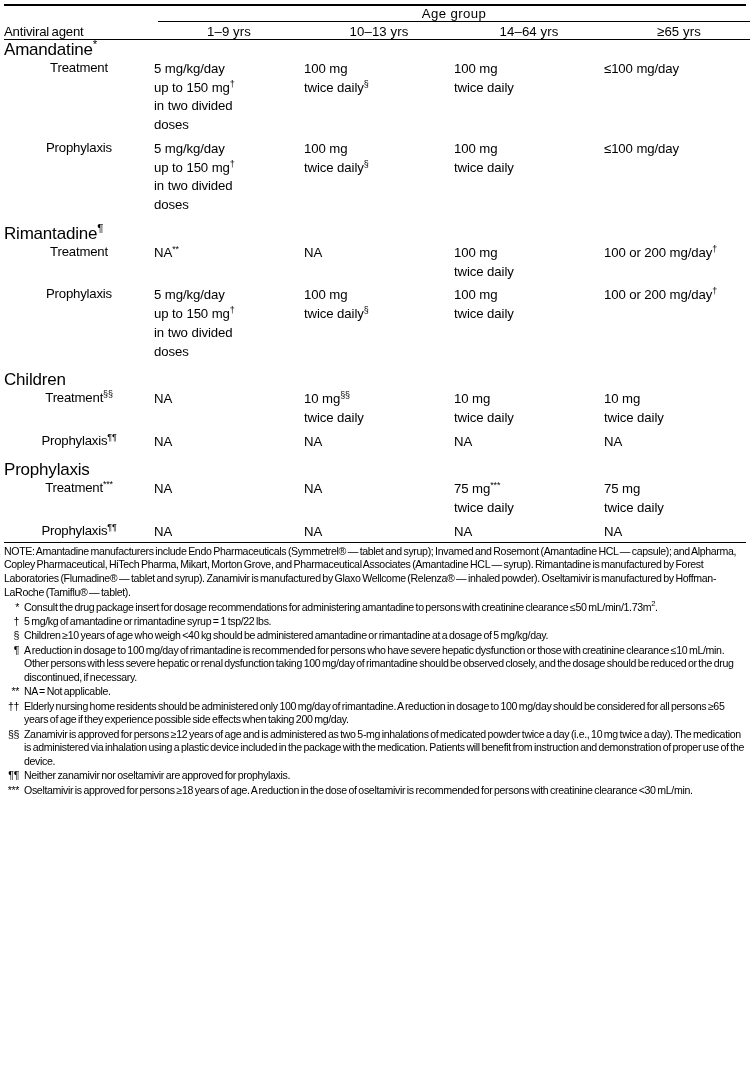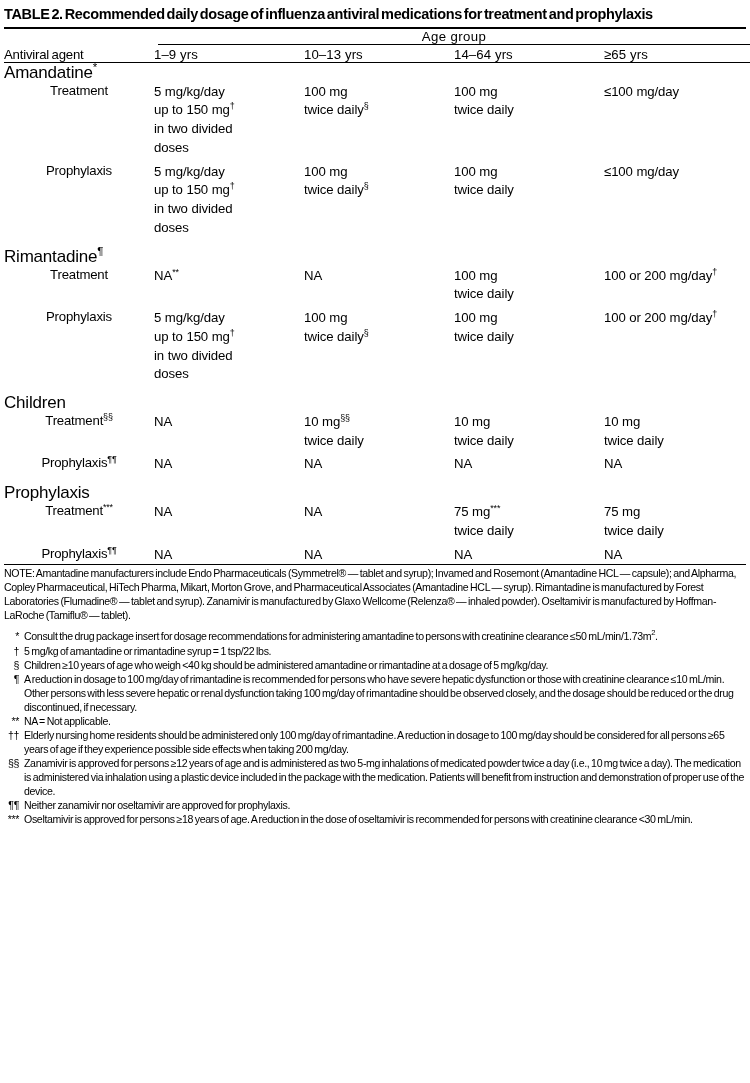--- a/index.html
+++ b/index.html
@@ -74,20 +74,21 @@
     padding-bottom: 1px;
     padding-top: 1px;
   }
   .hdr-left {
     text-align: left;
     letter-spacing: -0.2px;
     word-spacing: -1px;
     margin-top: 12px;
   }
   .hdr-c {
+    text-align: center;
     letter-spacing: 0.1px;
   }
   .drug-name {
     font-size: 17px;
     letter-spacing: -0.2px;
     padding-top: 3px;
   }
   .row-label {
     text-align: center;
     letter-spacing: -0.2px;
@@ -130,30 +131,29 @@
     font-size: 10.6px;
   }
   .note-body {
     flex: 1 1 auto;
   }
   .note-lead {
     font-size: 10.6px;
     line-height: 1.3;
     letter-spacing: -0.35px;
     word-spacing: -0.9px;
-    margin-bottom: 8px;
+    margin-bottom: 1px;
   }
   .nosup { font-size: 0.72em; vertical-align: super; line-height: 0; }
 </style>
 </head>
 <body>
 
 <div class="page">
 
-  <div class="table-title">TABLE 2. Recommended daily dosage of influenza antiviral medications for treatment and prophylaxis</div>
   <hr class="rule-thick">
 
   <table class="dose">
     <colgroup>
       <col class="col-agent">
         <col class="col-g">
         <col class="col-g">
         <col class="col-g">
         <col class="col-g">
     </colgroup>

